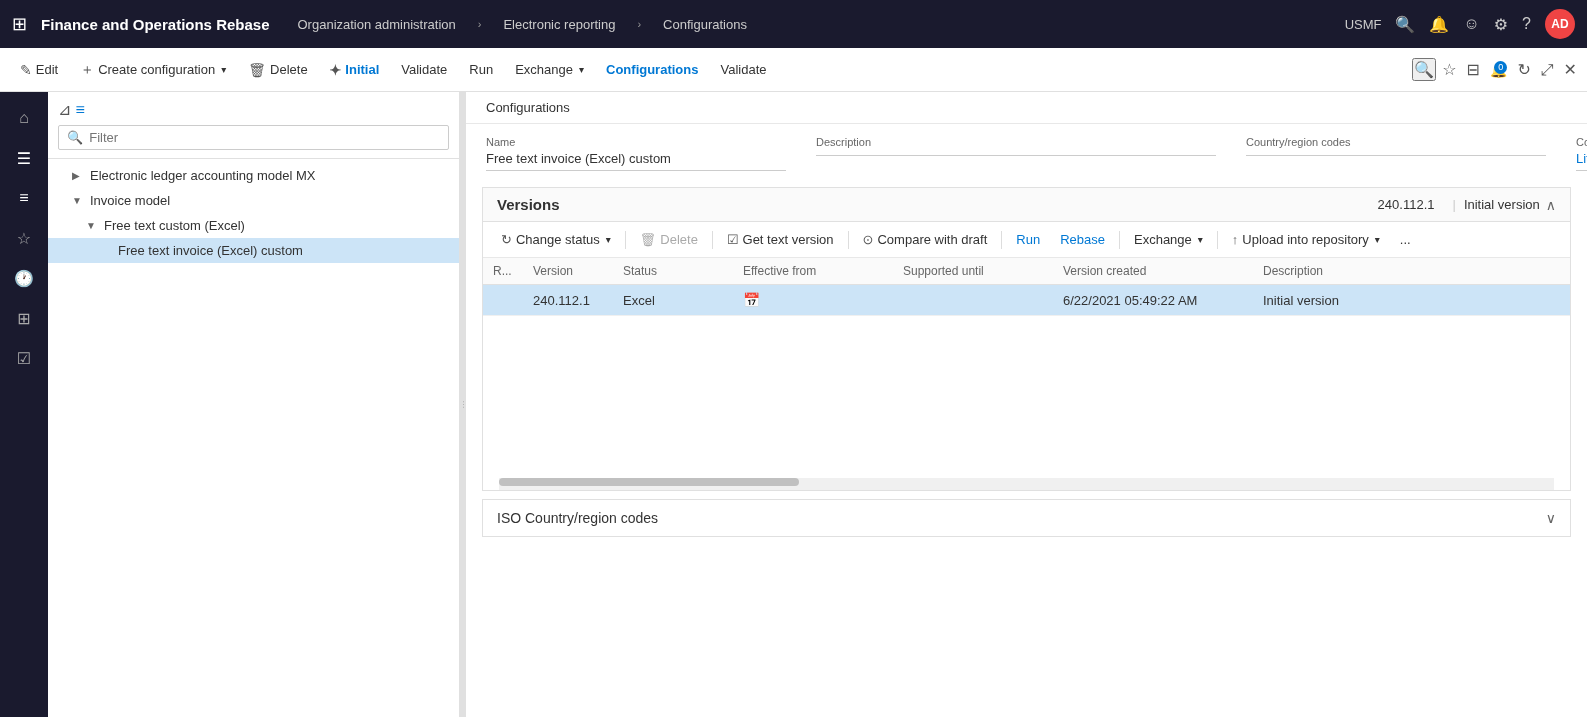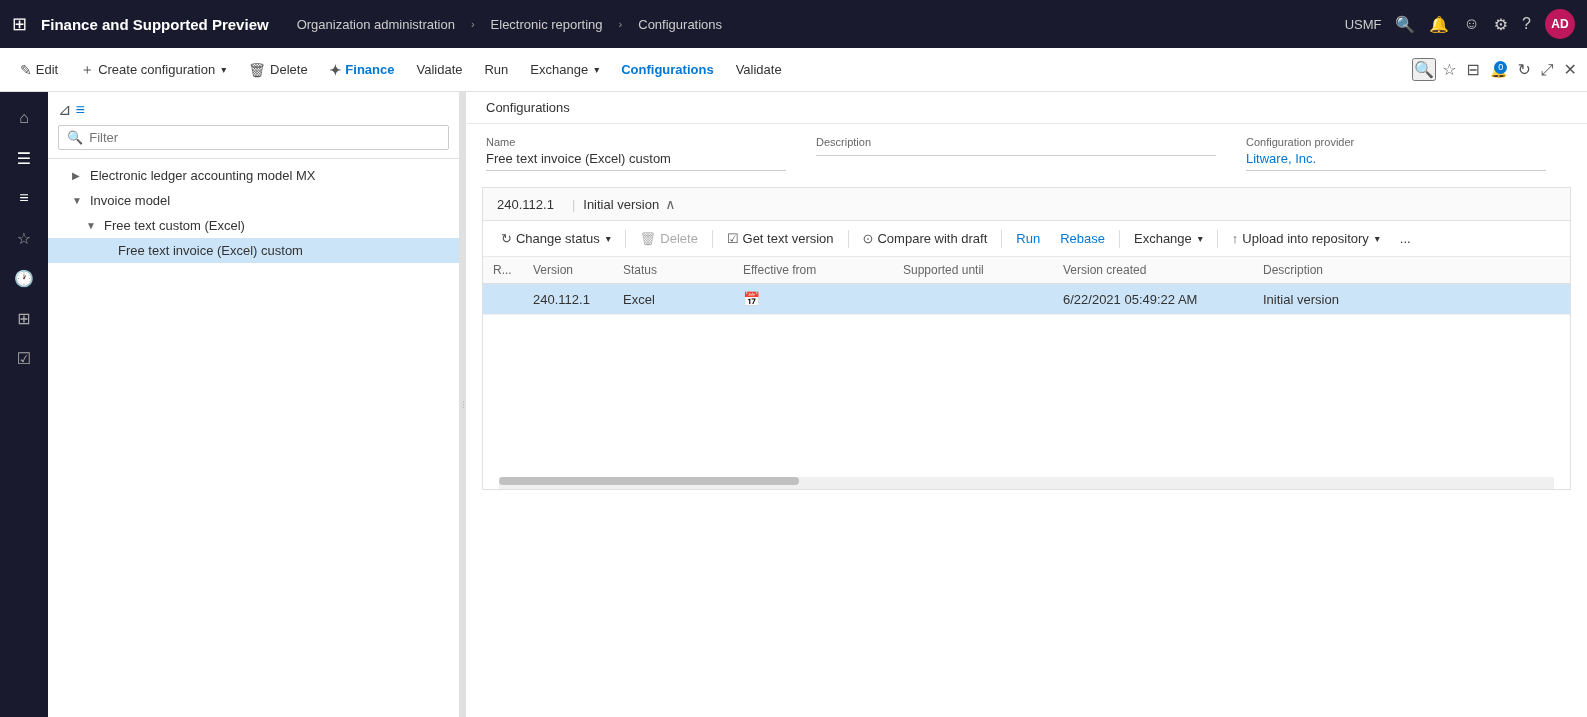--- a/index.html
+++ b/index.html
@@ -10,26 +10,26 @@
       display: flex;
       align-items: center;
       background: #1a1a2e;
       color: white;
       height: 48px;
       padding: 0 12px;
       gap: 8px;
     }
     .top-nav .app-grid-icon { font-size: 18px; margin-right: 6px; cursor: pointer; }
     .top-nav .app-title { font-size: 15px; font-weight: 600; color: white; margin-right: 20px; }
-    .breadcrumb { display: flex; align-items: center; gap: 16px; color: #ccc; font-size: 13px; flex: 1; }
+    .breadcrumb { display: flex; align-items: center; gap: 22px; color: #ccc; font-size: 13px; flex: 1; }
     .breadcrumb .chevron { font-size: 11px; color: #999; }
     .top-nav-right { display: flex; align-items: center; gap: 14px; margin-left: auto; }
     .top-nav-right .org-label { color: #ccc; font-size: 13px; }
     .top-nav-right .icon-btn { color: #ccc; font-size: 16px; cursor: pointer; background: none; border: none; }
-    .avatar { width: 30px; height: 30px; background: #be185d; border-radius: 50%; display: flex; align-items: center; justify-content: center; color: white; font-size: 12px; font-weight: bold; }
+    .avatar { width: 30px; height: 30px; background: #ef4444; border-radius: 50%; display: flex; align-items: center; justify-content: center; color: white; font-size: 12px; font-weight: bold; }
 
     
     .toolbar {
       display: flex;
       align-items: center;
       background: white;
       height: 44px;
       padding: 0 10px;
       border-bottom: 1px solid #e0e0e0;
       gap: 2px;
@@ -295,21 +295,21 @@
     .cal-icon { font-size: 14px; color: #555; }
 
     
     .dropdown-arrow { font-size: 10px; margin-left: 2px; }
   </style>
 </head>
 <body>
 
 <div class="top-nav">
   <span class="app-grid-icon">⊞</span>
-  <span class="app-title">Finance and Supported Preview</span>
+  <span class="app-title">Finance and Operations Rebase</span>
   <div class="breadcrumb">
     <span>Organization administration</span>
     <span class="chevron">›</span>
     <span>Electronic reporting</span>
     <span class="chevron">›</span>
     <span>Configurations</span>
   </div>
   <div class="top-nav-right">
     <span class="org-label">USMF</span>
     <button class="icon-btn">🔍</button>
@@ -330,21 +330,21 @@
     <span class="icon">＋</span>
     <span>Create configuration</span>
     <span class="dropdown-arrow">▾</span>
   </button>
   <button class="toolbar-btn">
     <span class="icon">🗑</span>
     <span>Delete</span>
   </button>
   <button class="toolbar-btn selected">
     <span class="icon">✦</span>
-    <span>Finance</span>
+    <span>Initial</span>
   </button>
   <button class="toolbar-btn">
     <span>Validate</span>
   </button>
   <button class="toolbar-btn">
     <span>Run</span>
   </button>
   <button class="toolbar-btn">
     <span>Exchange</span>
     <span class="dropdown-arrow">▾</span>
@@ -432,27 +432,32 @@
     <div class="form-section">
       <div class="form-field">
         <label>Name</label>
         <div class="field-value">Free text invoice (Excel) custom</div>
       </div>
       <div class="form-field">
         <label>Description</label>
         <div class="field-value"></div>
       </div>
       <div class="form-field">
+        <label>Country/region codes</label>
+        <div class="field-value"></div>
+      </div>
+      <div class="form-field">
         <label>Configuration provider</label>
         <div class="field-value link">Litware, Inc.</div>
       </div>
     </div>
 
     <div class="versions-section">
       <div class="versions-header">
+        <span class="versions-title">Versions</span>
         <span class="versions-badge">240.112.1</span>
         <span style="color:#ccc;margin:0 8px;">|</span>
         <span class="versions-initial">Initial version</span>
         <span class="versions-collapse">∧</span>
       </div>
 
       <div class="versions-toolbar">
         <button class="vt-btn">
           <span class="icon">↻</span>
           <span>Change status</span>
@@ -524,15 +529,21 @@
           </tbody>
         </table>
       </div>
 
       <div style="height: 160px;"></div>
       <div class="scroll-bar-container">
         <div class="scroll-bar-thumb"></div>
       </div>
     </div>
 
+    <div class="iso-section">
+      <div class="iso-header">
+        <span class="iso-title">ISO Country/region codes</span>
+        <span class="iso-expand">∨</span>
+      </div>
+    </div>
 
   </div>
 </div>
 
 </body></html>

